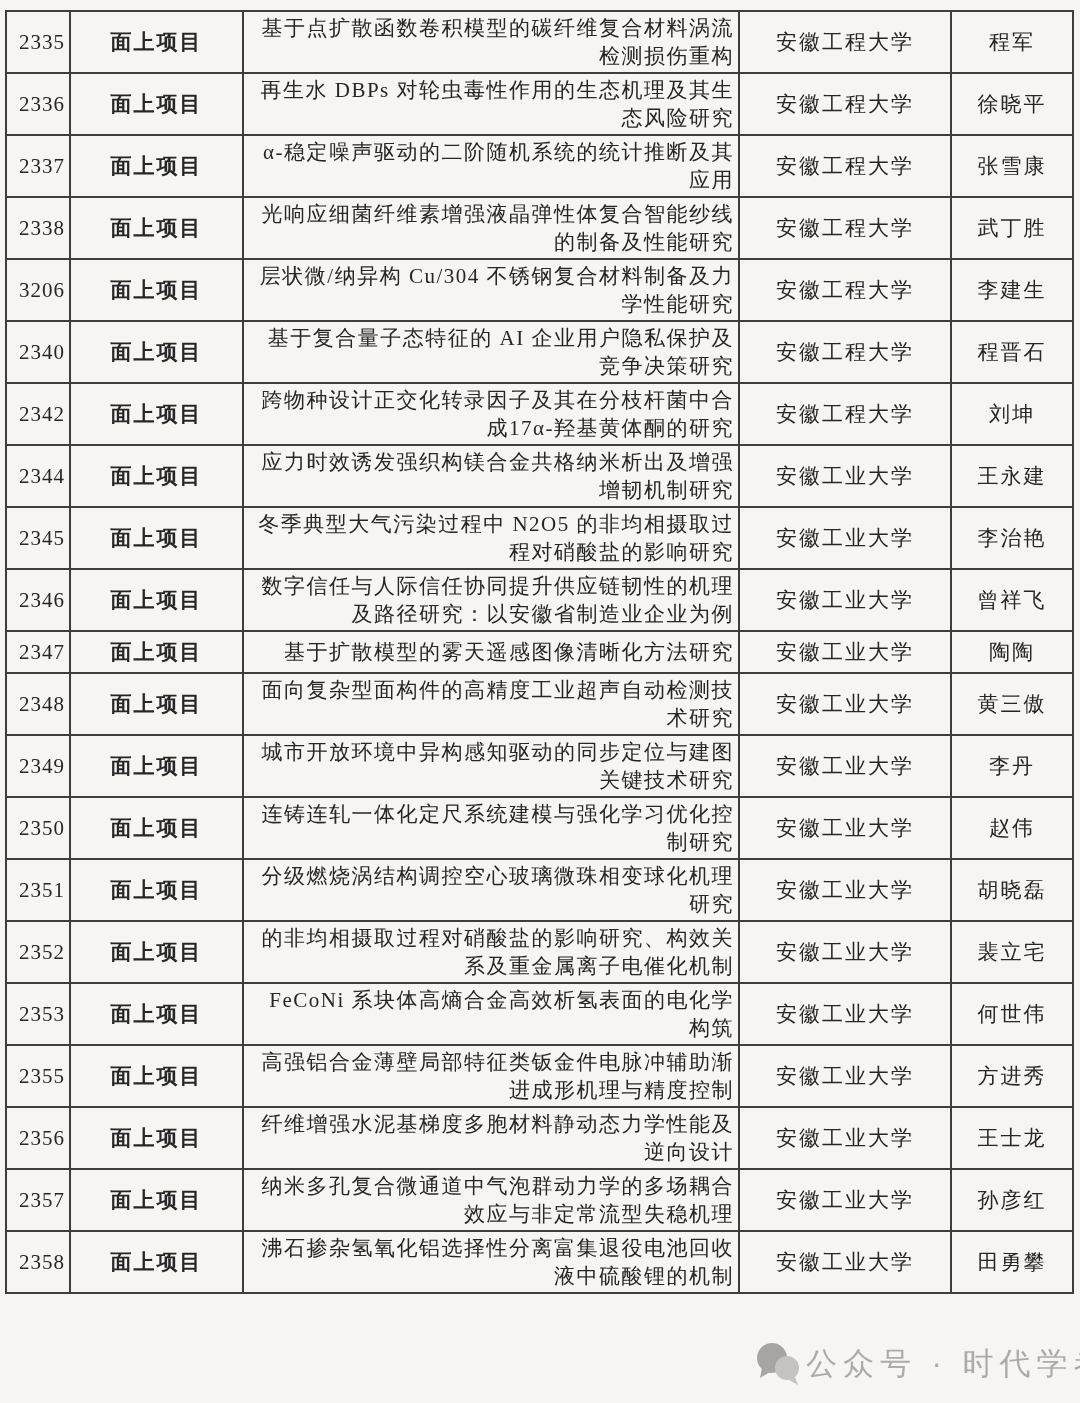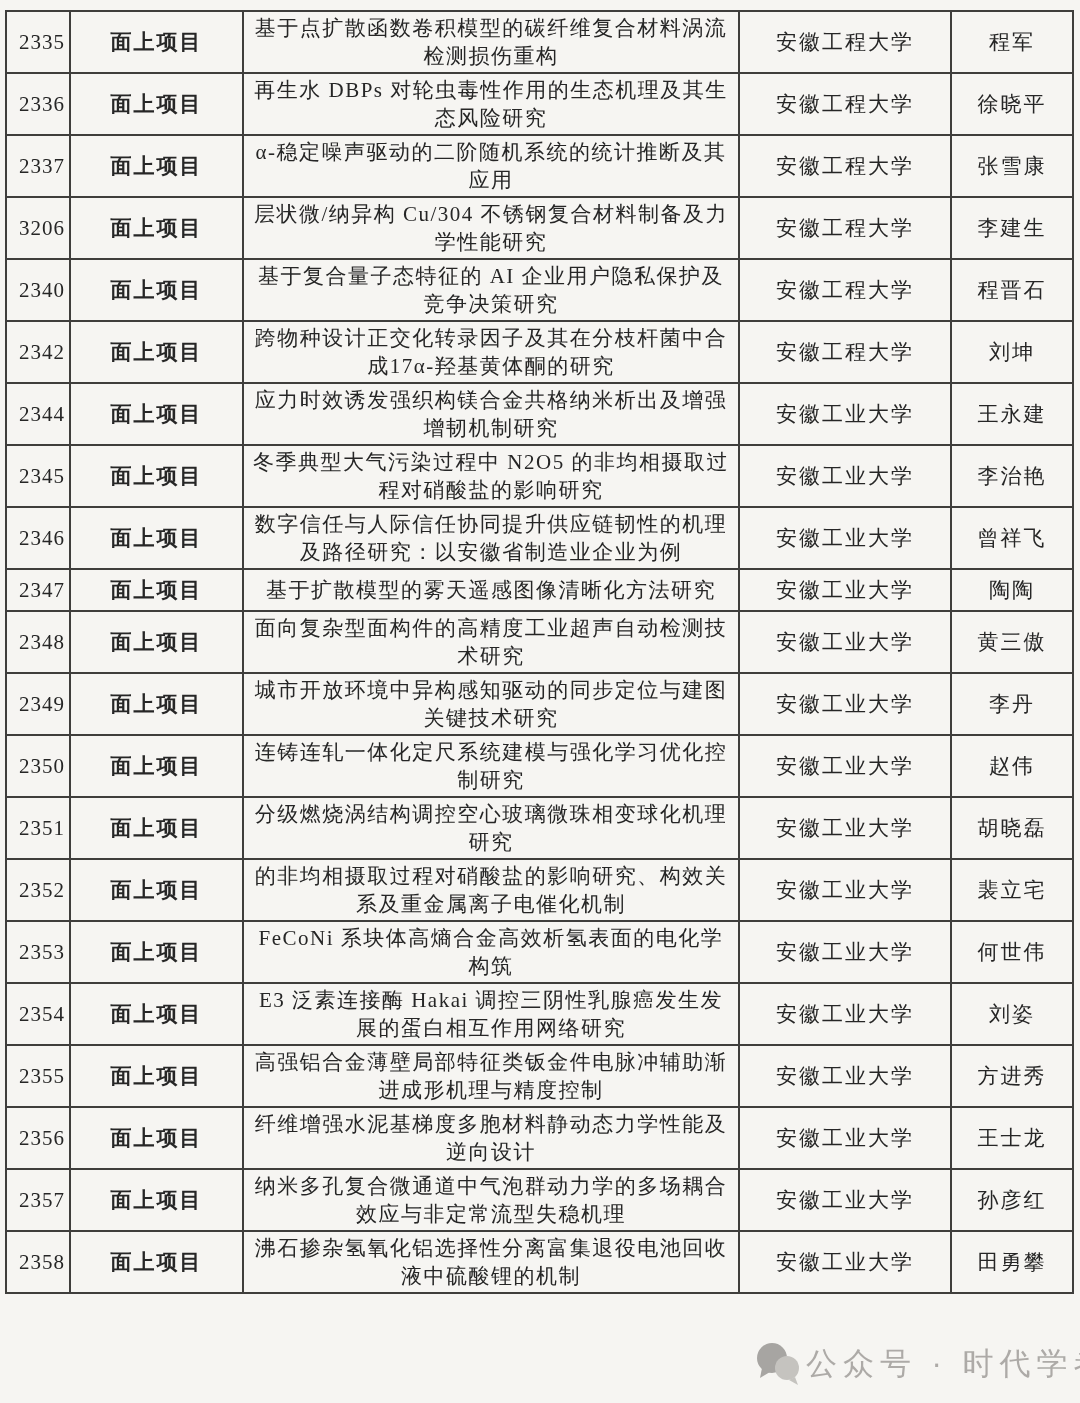--- a/index.html
+++ b/index.html
@@ -48,21 +48,21 @@
     font-size: 23px;
     letter-spacing: 1px;
     height: 36px;
   }
   td.cell-type {
     text-align: center;
     letter-spacing: 2px;
     font-weight: bold;
   }
   td.cell-title {
-    text-align: center;
+    text-align: right;
     padding-left: 12px;
     padding-right: 8px;
     letter-spacing: 1.5px;
   }
   td.cell-org {
     text-align: center;
     padding-left: 14px;
     letter-spacing: 2px;
   }
   td.cell-name {
@@ -122,20 +122,27 @@
       <td class="cell-name">徐晓平</td>
     </tr>
         <tr>
       <td class="cell-id">2337</td>
       <td class="cell-type">面上项目</td>
       <td class="cell-title">α-稳定噪声驱动的二阶随机系统的统计推断及其应用</td>
       <td class="cell-org">安徽工程大学</td>
       <td class="cell-name">张雪康</td>
     </tr>
         <tr>
+      <td class="cell-id">2338</td>
+      <td class="cell-type">面上项目</td>
+      <td class="cell-title">光响应细菌纤维素增强液晶弹性体复合智能纱线的制备及性能研究</td>
+      <td class="cell-org">安徽工程大学</td>
+      <td class="cell-name">武丁胜</td>
+    </tr>
+        <tr>
       <td class="cell-id">3206</td>
       <td class="cell-type">面上项目</td>
       <td class="cell-title">层状微/纳异构 Cu/304 不锈钢复合材料制备及力学性能研究</td>
       <td class="cell-org">安徽工程大学</td>
       <td class="cell-name">李建生</td>
     </tr>
         <tr>
       <td class="cell-id">2340</td>
       <td class="cell-type">面上项目</td>
       <td class="cell-title">基于复合量子态特征的 AI 企业用户隐私保护及竞争决策研究</td>
@@ -211,27 +218,20 @@
       <td class="cell-title">的非均相摄取过程对硝酸盐的影响研究、构效关系及重金属离子电催化机制</td>
       <td class="cell-org">安徽工业大学</td>
       <td class="cell-name">裴立宅</td>
     </tr>
         <tr>
       <td class="cell-id">2353</td>
       <td class="cell-type">面上项目</td>
       <td class="cell-title">FeCoNi 系块体高熵合金高效析氢表面的电化学构筑</td>
       <td class="cell-org">安徽工业大学</td>
       <td class="cell-name">何世伟</td>
-    </tr>
-        <tr>
-      <td class="cell-id">2354</td>
-      <td class="cell-type">面上项目</td>
-      <td class="cell-title">E3 泛素连接酶 Hakai 调控三阴性乳腺癌发生发展的蛋白相互作用网络研究</td>
-      <td class="cell-org">安徽工业大学</td>
-      <td class="cell-name">刘姿</td>
     </tr>
         <tr>
       <td class="cell-id">2355</td>
       <td class="cell-type">面上项目</td>
       <td class="cell-title">高强铝合金薄壁局部特征类钣金件电脉冲辅助渐进成形机理与精度控制</td>
       <td class="cell-org">安徽工业大学</td>
       <td class="cell-name">方进秀</td>
     </tr>
         <tr>
       <td class="cell-id">2356</td>

